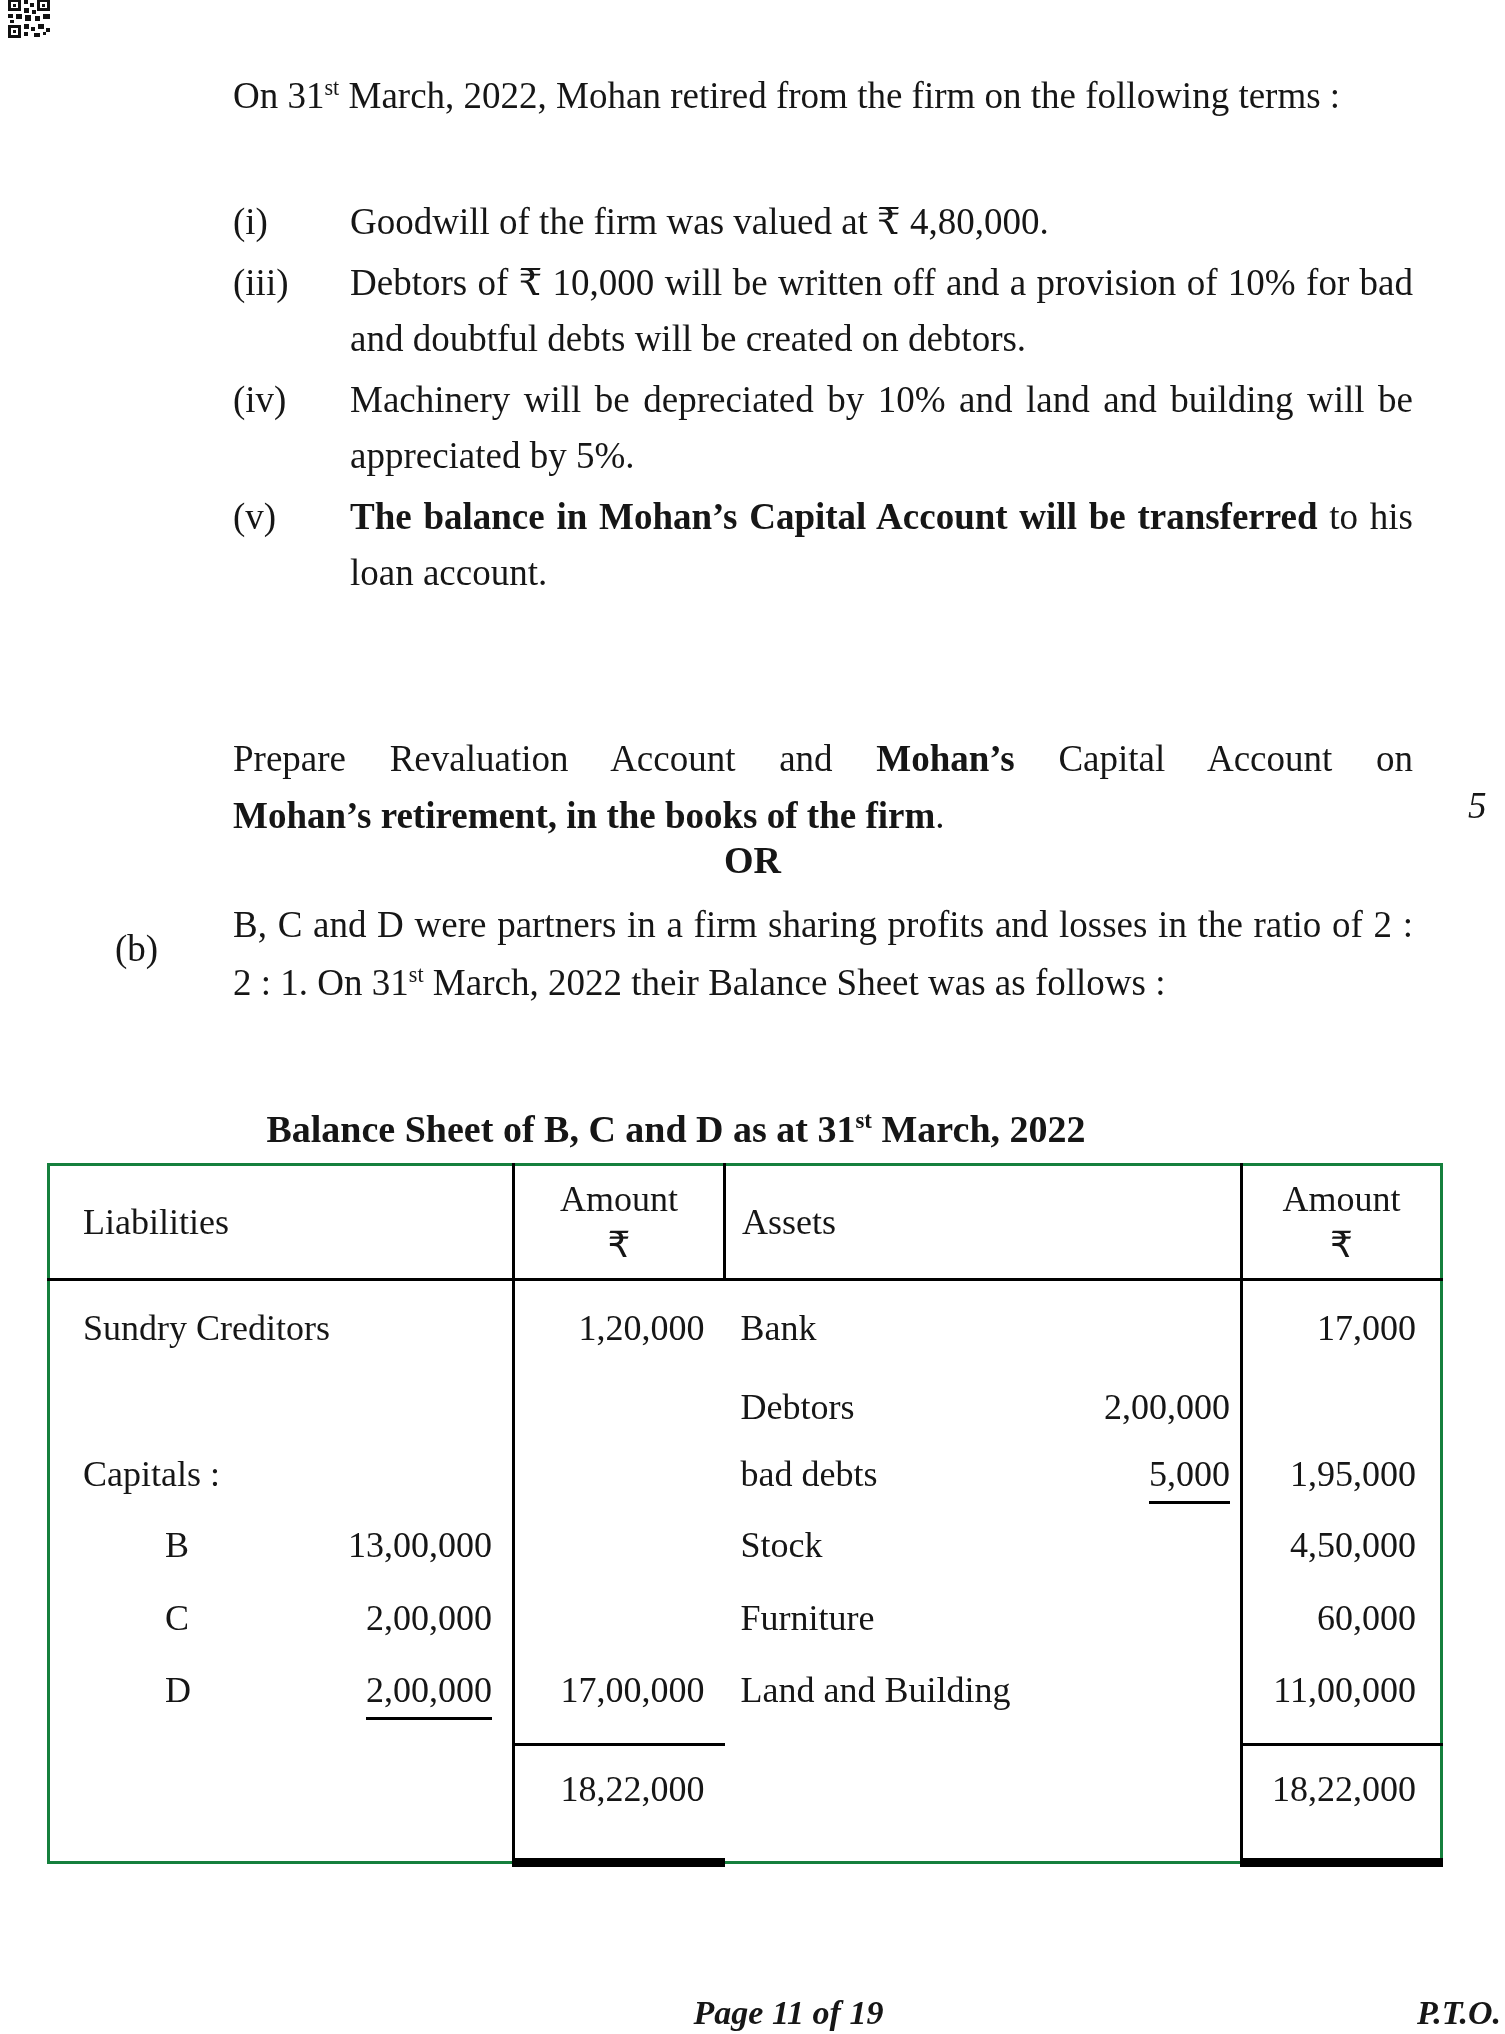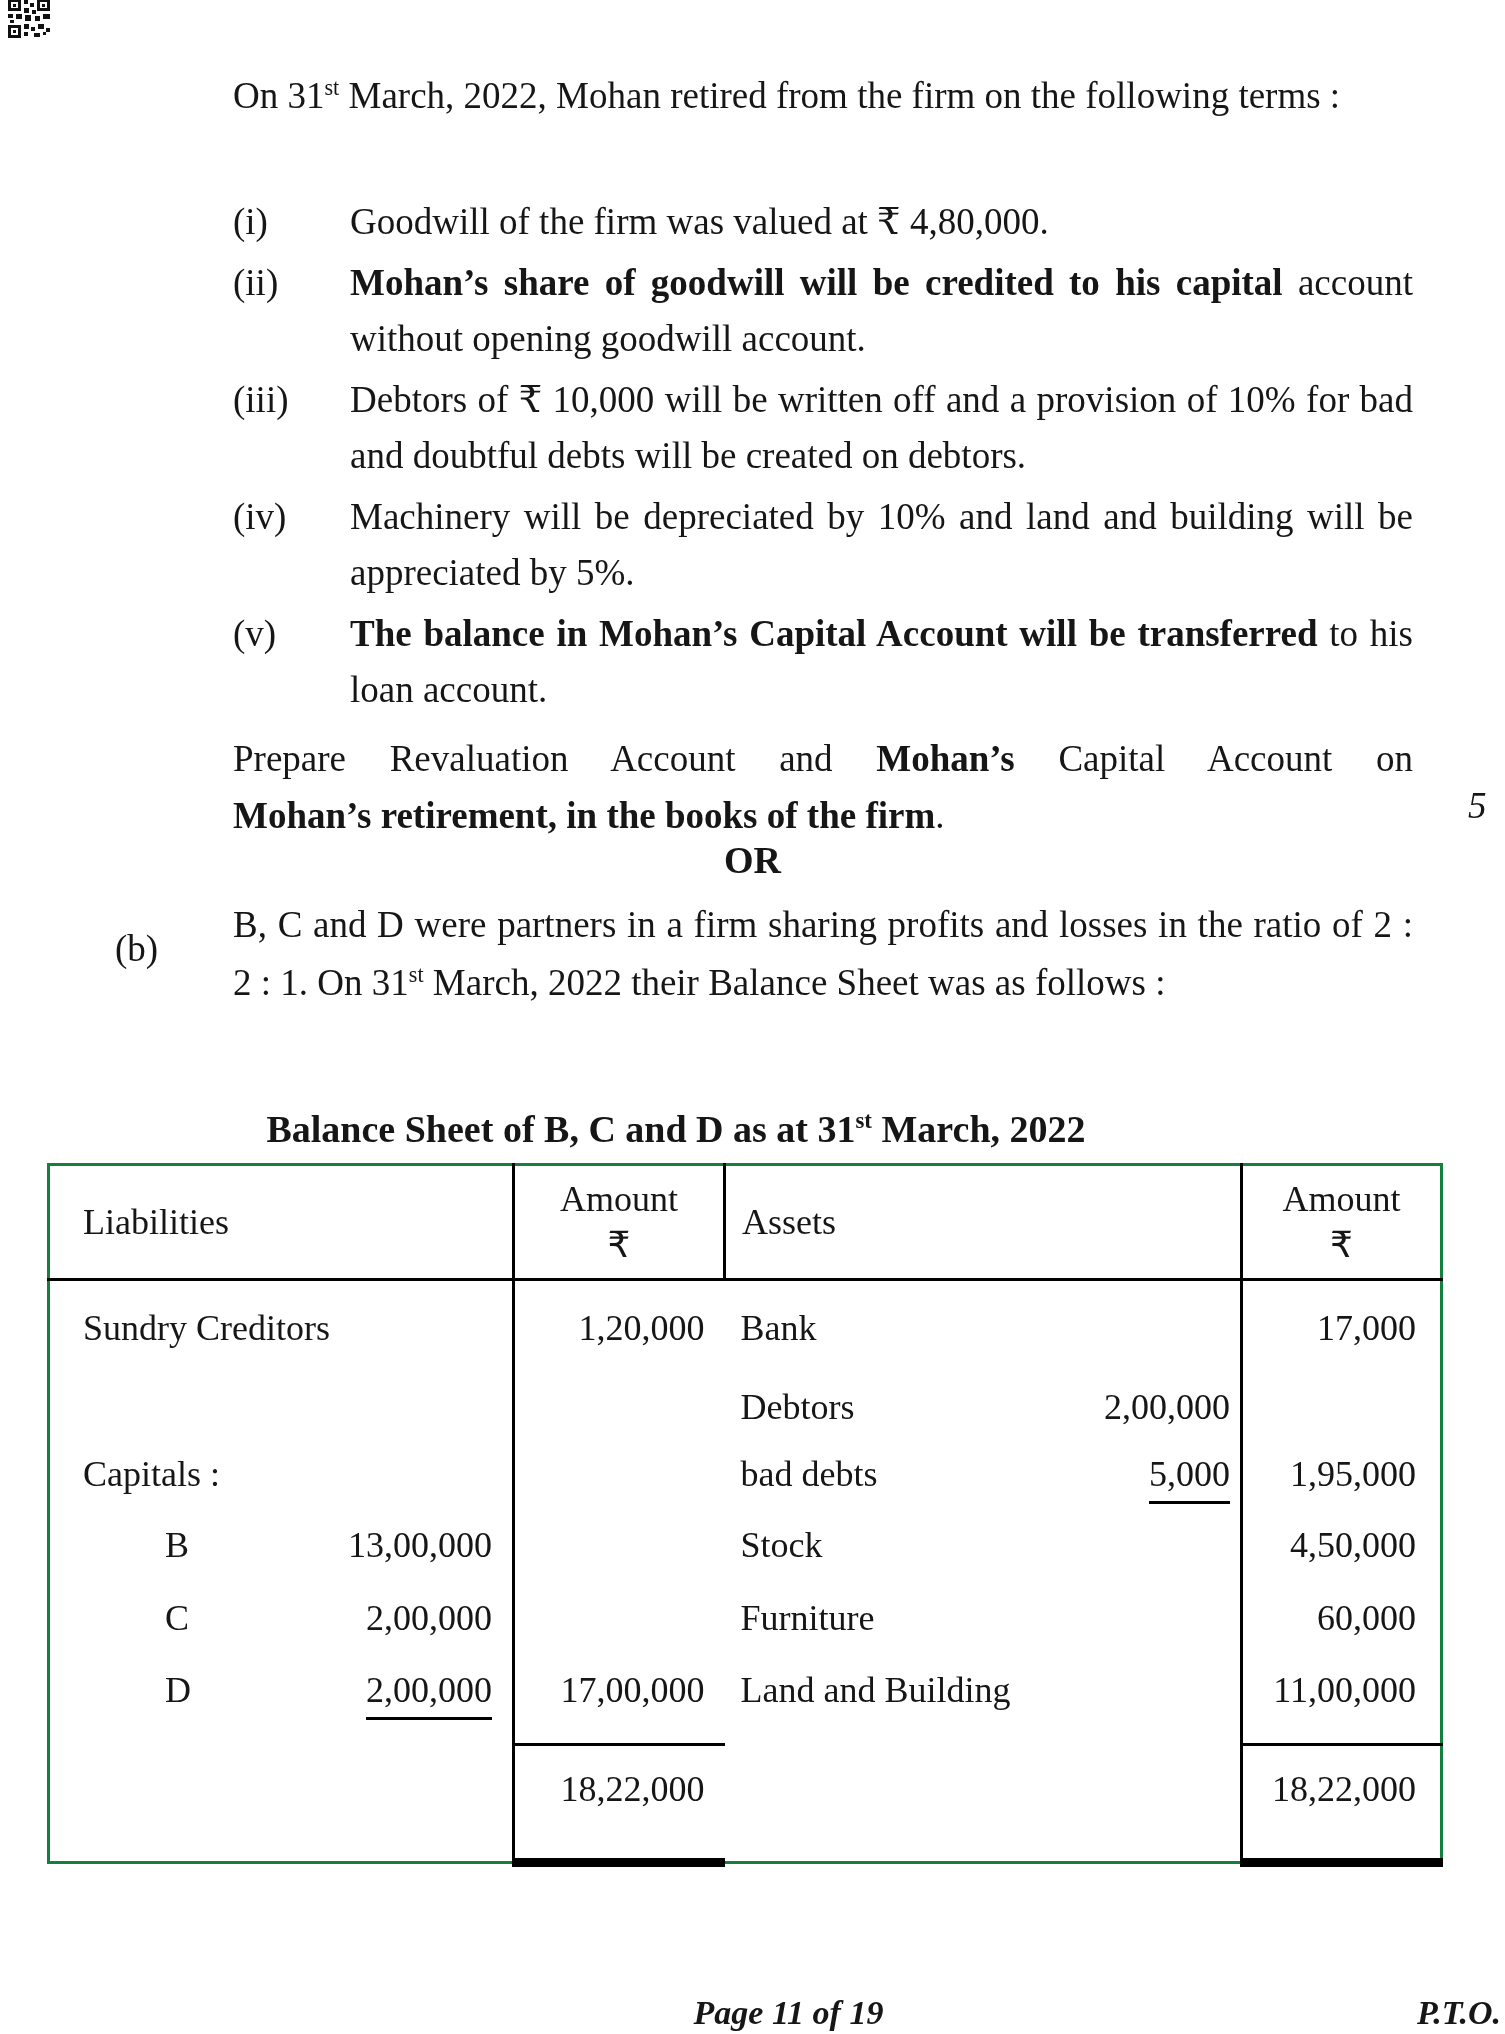--- a/index.html
+++ b/index.html
@@ -131,24 +131,20 @@
   <div class="abs intro">
     <span>On 31</span><sup>st</sup><span> March, 2022, Mohan retired from the firm on the following terms :</span>
   </div>
 
   <div class="abs items">
     <div class="item">
       <div class="item-label">(i)</div>
       <div class="item-text"><span>Goodwill of the firm was valued at ₹ 4,80,000.</span></div>
     </div>
     <div class="item">
-      <div class="item-label">(ii)</div>
-      <div class="item-text"><span class="b">Mohan’s share of goodwill will be credited to his capital</span><span> account without opening goodwill account.</span></div>
-    </div>
-    <div class="item">
       <div class="item-label">(iii)</div>
       <div class="item-text"><span>Debtors of ₹ 10,000 will be written off and a provision of 10% for bad and doubtful debts will be created on debtors.</span></div>
     </div>
     <div class="item">
       <div class="item-label">(iv)</div>
       <div class="item-text"><span>Machinery will be depreciated by 10% and land and building will be appreciated by 5%.</span></div>
     </div>
     <div class="item">
       <div class="item-label">(v)</div>
       <div class="item-text"><span class="b">The balance in Mohan’s Capital Account will be transferred</span><span> to his loan account.</span></div>

